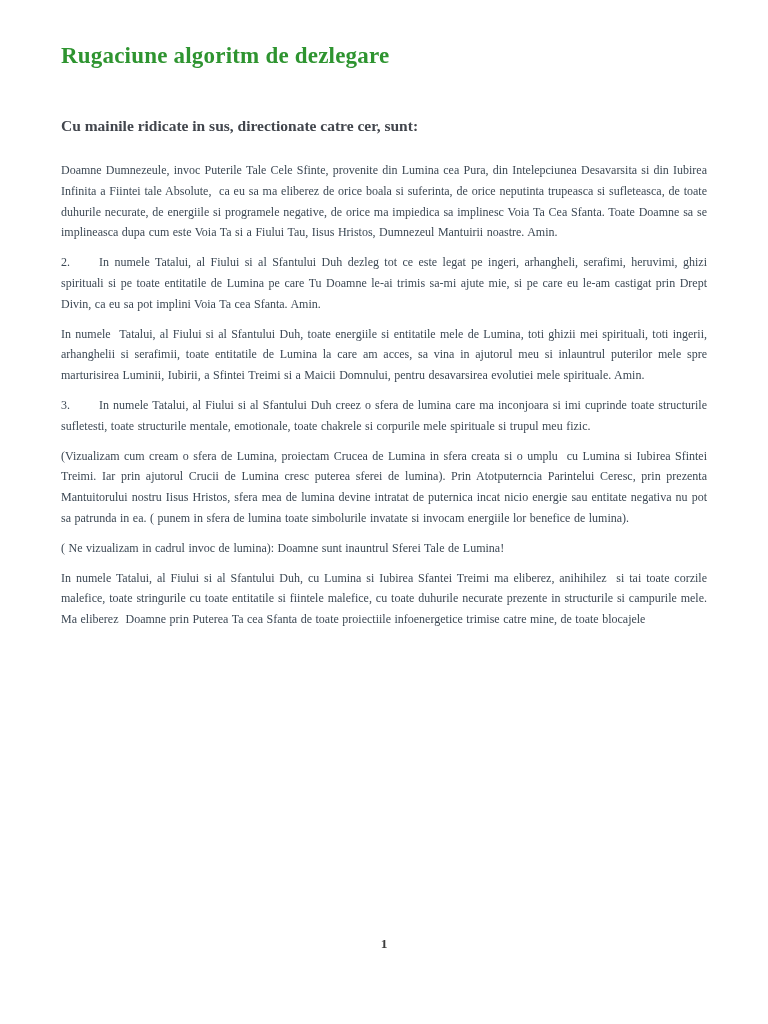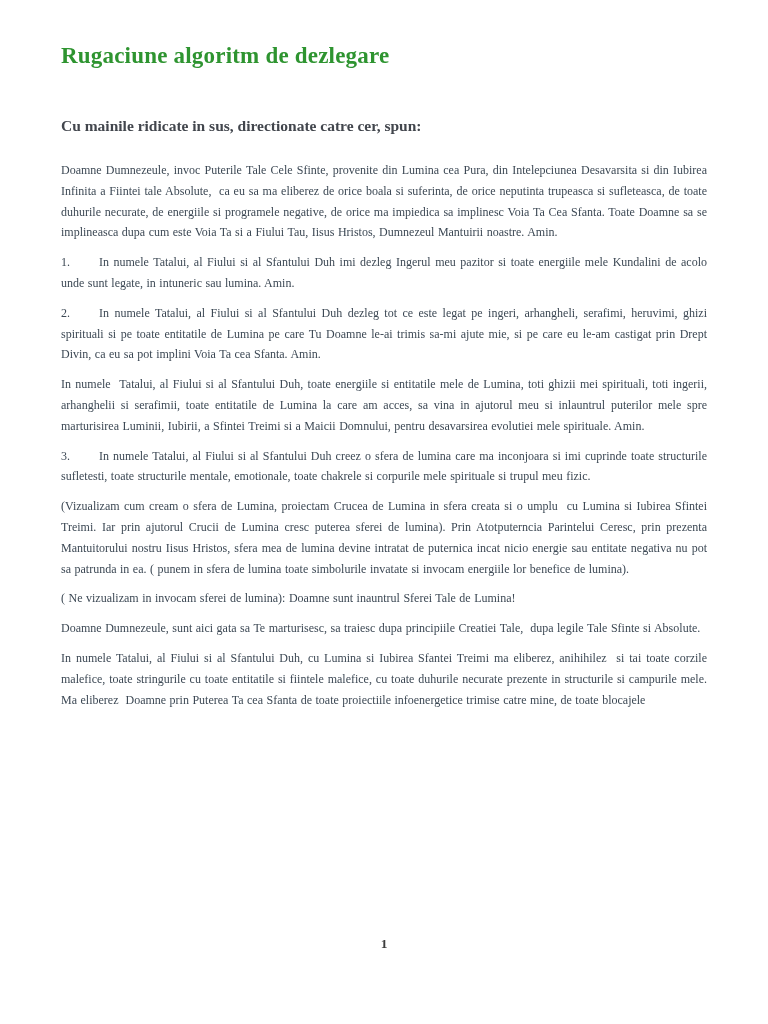--- a/index.html
+++ b/index.html
@@ -57,26 +57,24 @@
     font-size: 13.5px;
     font-weight: 700;
     color: var(--footer-color, #3d3d3d);
   }
 </style>
 </head>
 <body>
 
 <div class="page">
   <h1 class="doc-title">Rugaciune algoritm de dezlegare</h1>
-  <p class="subtitle">Cu mainile ridicate in sus, directionate catre cer, spun:</p>
+  <p class="subtitle">Cu mainile ridicate in sus, directionate catre cer, sunt:</p>
   <div id="paragraphs">
       <p class="para"><span>Doamne Dumnezeule, invoc Puterile Tale Cele Sfinte, provenite din Lumina cea Pura, din Intelepciunea Desavarsita si din Iubirea Infinita a Fiintei tale Absolute, &nbsp;ca eu sa ma eliberez de orice boala si suferinta, de orice neputinta trupeasca si sufleteasca, de toate duhurile necurate, de energiile si programele negative, de orice ma impiedica sa implinesc Voia Ta Cea Sfanta. Toate Doamne sa se implineasca dupa cum este Voia Ta si a Fiului Tau, Iisus Hristos, Dumnezeul Mantuirii noastre. Amin.</span></p>
-      <p class="para"><span class="pnum">1.</span><span>In numele Tatalui, al Fiului si al Sfantului Duh imi dezleg Ingerul meu pazitor si toate energiile mele Kundalini de acolo unde sunt legate, in intuneric sau lumina. Amin.</span></p>
       <p class="para"><span class="pnum">2.</span><span>In numele Tatalui, al Fiului si al Sfantului Duh dezleg tot ce este legat pe ingeri, arhangheli, serafimi, heruvimi, ghizi spirituali si pe toate entitatile de Lumina pe care Tu Doamne le-ai trimis sa-mi ajute mie, si pe care eu le-am castigat prin Drept Divin, ca eu sa pot implini Voia Ta cea Sfanta. Amin.</span></p>
       <p class="para"><span>In numele &nbsp;Tatalui, al Fiului si al Sfantului Duh, toate energiile si entitatile mele de Lumina, toti ghizii mei spirituali, toti ingerii, arhanghelii si serafimii, toate entitatile de Lumina la care am acces, sa vina in ajutorul meu si inlauntrul puterilor mele spre marturisirea Luminii, Iubirii, a Sfintei Treimi si a Maicii Domnului, pentru desavarsirea evolutiei mele spirituale. Amin.</span></p>
       <p class="para"><span class="pnum">3.</span><span>In numele Tatalui, al Fiului si al Sfantului Duh creez o sfera de lumina care ma inconjoara si imi cuprinde toate structurile sufletesti, toate structurile mentale, emotionale, toate chakrele si corpurile mele spirituale si trupul meu fizic.</span></p>
       <p class="para"><span>(Vizualizam cum cream o sfera de Lumina, proiectam Crucea de Lumina in sfera creata si o umplu &nbsp;cu Lumina si Iubirea Sfintei Treimi. Iar prin ajutorul Crucii de Lumina cresc puterea sferei de lumina). Prin Atotputerncia Parintelui Ceresc, prin prezenta Mantuitorului nostru Iisus Hristos, sfera mea de lumina devine intratat de puternica incat nicio energie sau entitate negativa nu pot sa patrunda in ea. ( punem in sfera de lumina toate simbolurile invatate si invocam energiile lor benefice de lumina).</span></p>
-      <p class="para"><span>( Ne vizualizam in invocam sferei de lumina): Doamne sunt inauntrul Sferei Tale de Lumina!</span></p>
-      <p class="para"><span>Doamne Dumnezeule, sunt aici gata sa Te marturisesc, sa traiesc dupa principiile Creatiei Tale, &nbsp;dupa legile Tale Sfinte si Absolute.</span></p>
+      <p class="para"><span>( Ne vizualizam in cadrul invoc de lumina): Doamne sunt inauntrul Sferei Tale de Lumina!</span></p>
       <p class="para"><span>In numele Tatalui, al Fiului si al Sfantului Duh, cu Lumina si Iubirea Sfantei Treimi ma eliberez, anihihilez &nbsp;si tai toate corzile malefice, toate stringurile cu toate entitatile si fiintele malefice, cu toate duhurile necurate prezente in structurile si campurile mele. Ma eliberez &nbsp;Doamne prin Puterea Ta cea Sfanta de toate proiectiile infoenergetice trimise catre mine, de toate blocajele</span></p>
     </div>
   <div class="page-footer">1</div>
 </div>
 
 </body></html>

